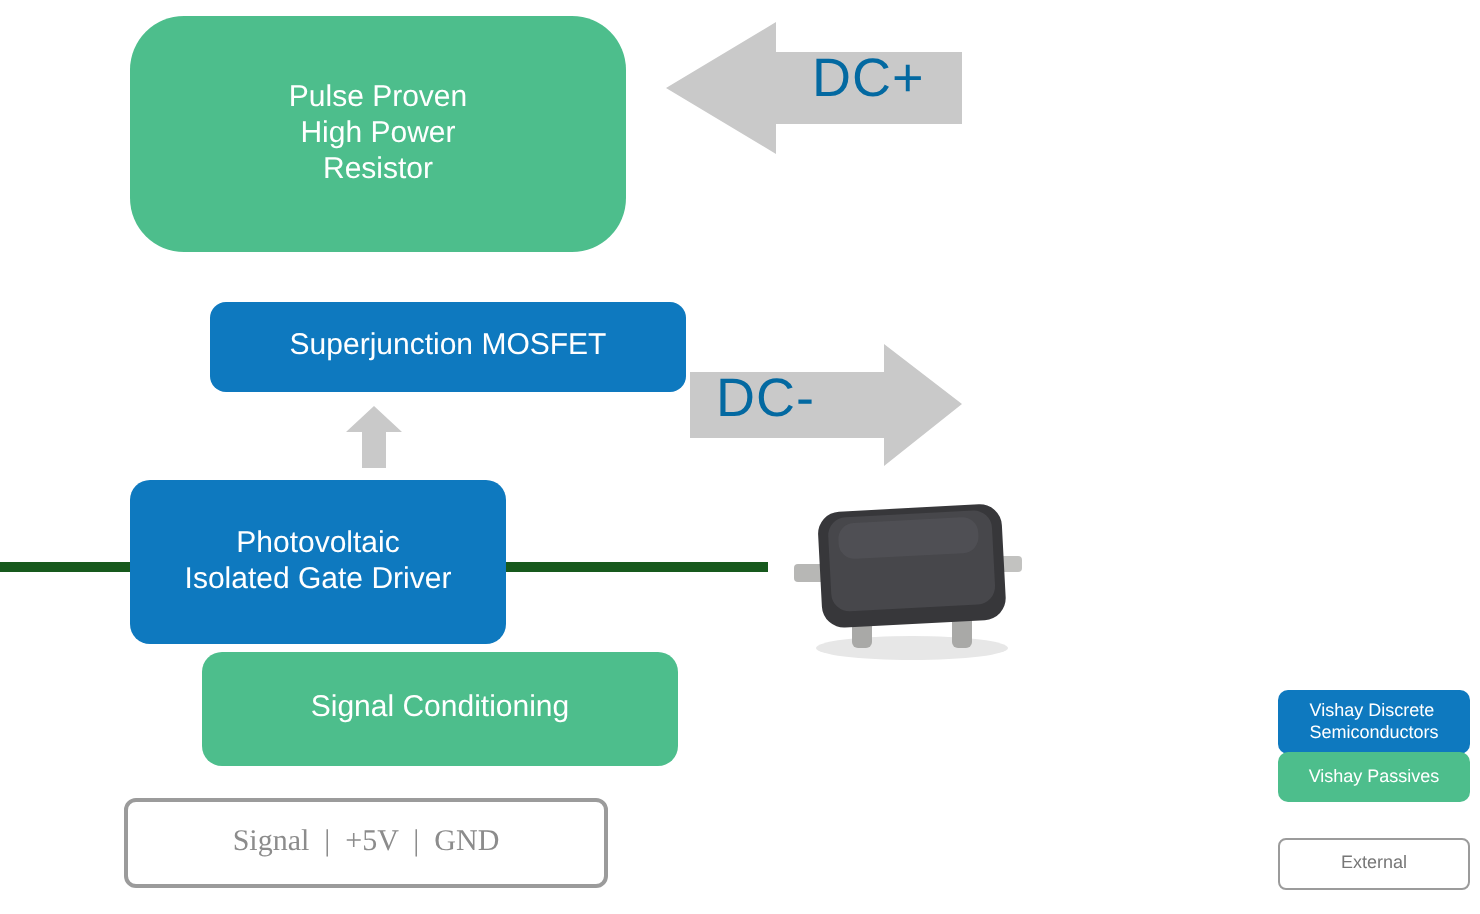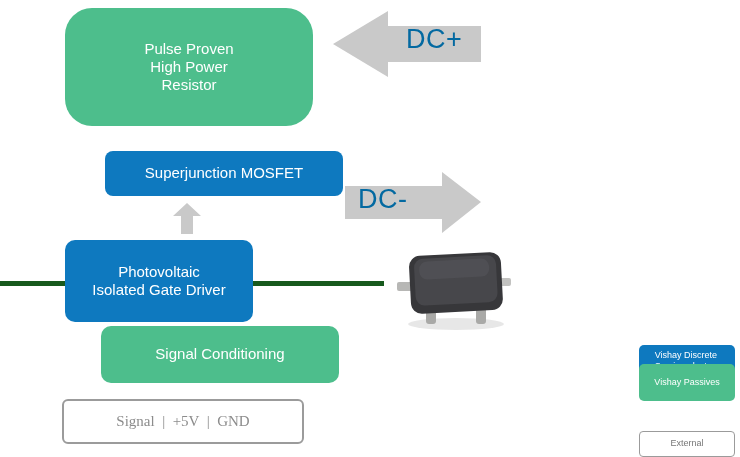--- a/index.html
+++ b/index.html
@@ -45,24 +45,24 @@
   .arrow-svg{z-index:1;}
   .dcplus-arrow{left:333px;top:11px;}
   .dcminus-arrow{left:345px;top:172px;}
   .up-arrow{left:173px;top:203px;}
   .chip{left:396px;top:248px;z-index:4;}
   .legend-item{
     display:flex;align-items:center;justify-content:center;
     font-size:9px;line-height:1.25;white-space:pre-line;
   }
   .legend-blue{left:639px;top:345px;width:96px;height:32px;border-radius:5px;background:var(--blue);color:#fff;}
-  .legend-green{left:639px;top:364px;width:96px;height:37px;border-radius:5px;background:var(--green);color:#fff;}
+  .legend-green{left:639px;top:376px;width:96px;height:25px;border-radius:5px;background:var(--green);color:#fff;}
   .legend-external{
     left:639px;top:419px;width:96px;height:26px;border-radius:4px;
-    background:#fff;border:1.5px solid var(--neutral_border);color:#777;margin-top:12px;
+    background:#fff;border:1.5px solid var(--neutral_border);color:#777;
   }
 </style>
 </head>
 <body>
 
 <div class="canvas">
 
   <div class="abs wire"></div>
 
   <div class="abs block green resistor">

